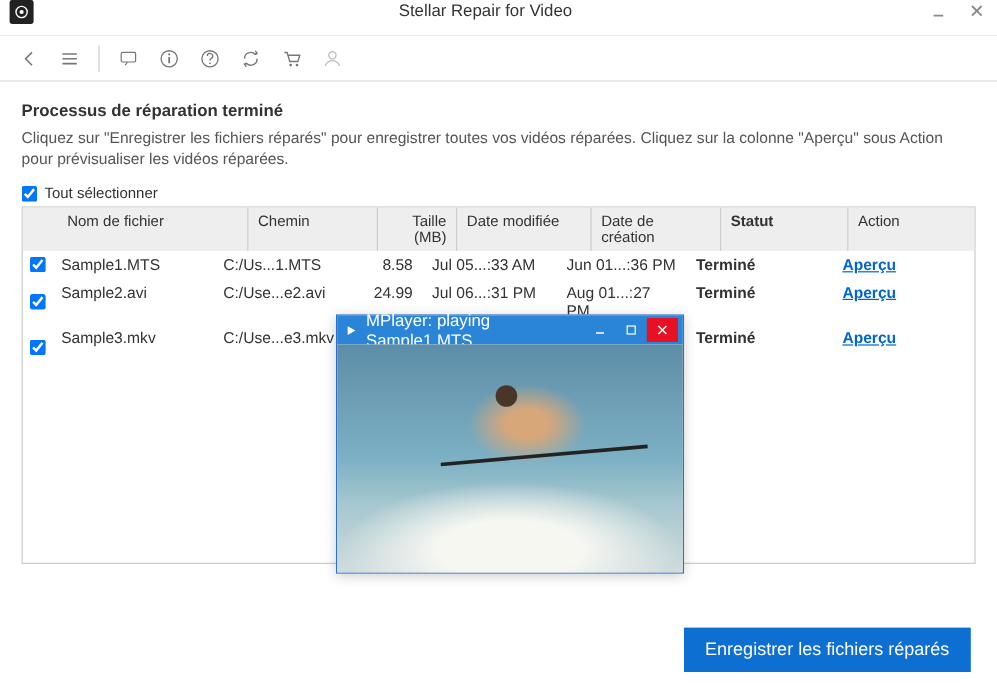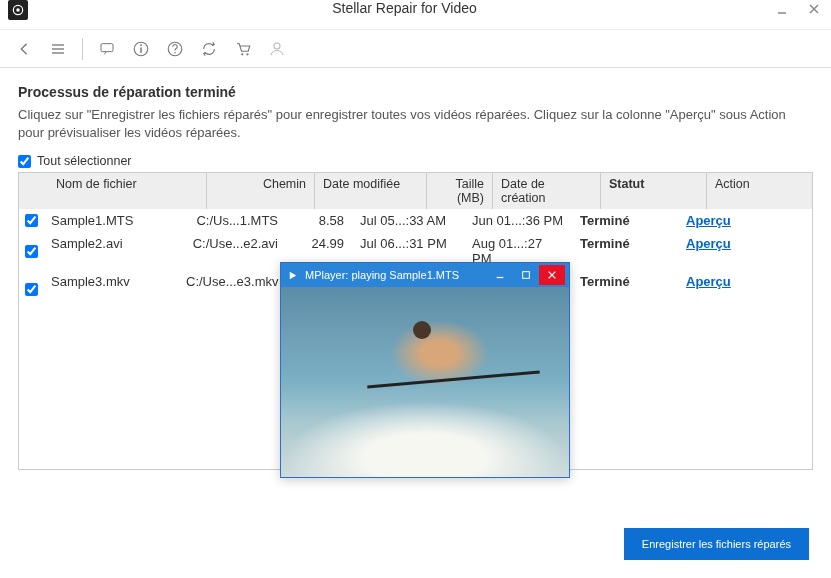--- a/index.html
+++ b/index.html
@@ -18,31 +18,31 @@
   .selectall { display: flex; align-items: center; gap: 6px; margin-bottom: 4px; font-size: 12.5px; }
   .grid { border: 1px solid #ccc; }
   .grid-head, .grid-row { display: flex; }
   .grid-head { background: #eee; font-weight: 400; color: #333; }
   .grid-head .cell { border-right: 1px solid #ccc; padding: 4px 8px; font-size: 12.5px; }
   .grid-head .cell:last-child { border-right: none; }
   .grid-row .cell { padding: 4px 8px; font-size: 13px; }
   .c-chk { width: 24px; display: flex; align-items: center; justify-content: center; }
   .c-name { width: 135px; }
   .c-name-h { width: 159px; padding-left: 8px; margin-left: 29px; }
-  .c-path { width: 108px; text-align: right; }
+  .c-path { width: 108px; }
   .c-size { width: 66px; text-align: right; }
   .c-date1 { width: 112px; }
   .c-date2 { width: 108px; }
   .c-status { width: 106px; font-weight: 600; }
   .c-action { flex: 1; }
-  .c-action a { color: #0066cc; text-decoration: underline; font-weight: 600; }
+  .c-action a { color: #0066cc; text-decoration: underline; font-weight: 600; margin-left: 16px; }
   .grid-body { min-height: 260px; position: relative; }
 
   .preview-window { position: absolute; left: 280px; top: 262px; width: 290px; border: 1px solid #2a6fc9; background: #fff; box-shadow: 0 2px 10px rgba(0,0,0,0.2); }
-  .preview-titlebar { height: 24px; background: #2a85d9; color: #fff; display: flex; align-items: center; padding: 0 4px; font-size: 11px; }
+  .preview-titlebar { height: 24px; background: #2a85d9; color: #fff; display: flex; align-items: center; padding: 0 4px; font-size: 14px; }
   .preview-titlebar .pv-icon { width: 14px; height: 14px; margin-right: 6px; display: inline-flex; align-items: center; justify-content: center; }
   .preview-titlebar .pv-title { flex: 1; }
   .preview-titlebar .pv-min, .preview-titlebar .pv-max, .preview-titlebar .pv-close { width: 26px; height: 20px; display: flex; align-items: center; justify-content: center; cursor: pointer; }
   .preview-titlebar .pv-close { background: #e81123; }
   .preview-image { width: 100%; height: 190px; display: block; }
   
   .surf {
     background:
       radial-gradient(ellipse 90px 60px at 55% 35%, #d7a77a 20%, transparent 55%),
       radial-gradient(ellipse 200px 80px at 50% 90%, #f7f7f2 30%, transparent 70%),
@@ -50,21 +50,21 @@
     position: relative;
   }
   .surf::after{
     content:""; position:absolute; left:30%; top:48%; width:60%; height:3px; background:#222; transform:rotate(-5deg);
   }
   .surf::before{
     content:""; position:absolute; left:46%; top:18%; width:18px; height:18px; background:#4a3628; border-radius:50%;
   }
 
   .footer { position: absolute; right: 22px; bottom: 18px; }
-  .save-btn { background: #0d6fd1; color: #fff; border: none; padding: 10px 18px; font-size: 11px; cursor: pointer; }
+  .save-btn { background: #0d6fd1; color: #fff; border: none; padding: 10px 18px; font-size: 15px; cursor: pointer; }
 
   input[type=checkbox]{ width:13px; height:13px; }
 </style>
 </head>
 <body>
 
 <div class="titlebar">
   <div class="app-icon">
       <svg width="14" height="14" viewBox="0 0 24 24">
         <circle cx="12" cy="12" r="8" fill="none" stroke="#fff" stroke-width="2"></circle>
@@ -150,22 +150,22 @@
 
   <label class="selectall">
     <input type="checkbox" checked="" style="">
     <span>Tout sélectionner</span>
   </label>
 
   <div class="grid">
     <div class="grid-head">
       <div class="cell c-name-h">Nom de fichier</div>
       <div class="cell c-path">Chemin</div>
+      <div class="cell c-size">Taille (MB)</div>
       <div class="cell c-date1">Date modifiée</div>
-      <div class="cell c-size">Taille (MB)</div>
       <div class="cell c-date2">Date de création</div>
       <div class="cell c-status">Statut</div>
       <div class="cell c-action">Action</div>
     </div>
     <div class="grid-body">
       <div class="grid-row">
         <div class="cell c-chk">
             <input type="checkbox" checked="" style="">
           </div>
         <div class="cell c-name">Sample1.MTS</div>

